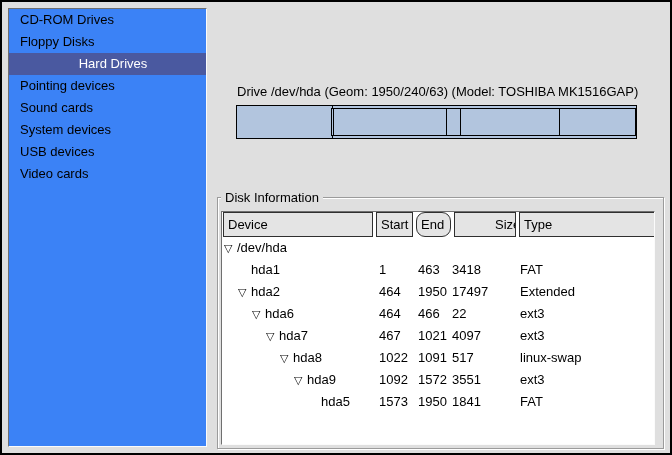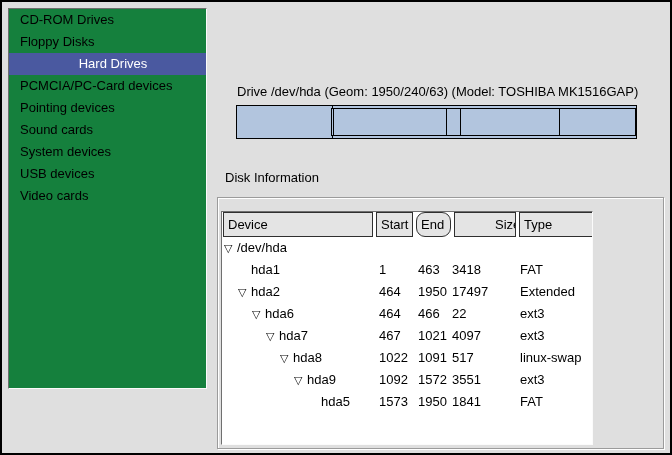--- a/index.html
+++ b/index.html
@@ -4,22 +4,22 @@
 <style>
   html,body{margin:0;padding:0;background:#fff;}
   .window{
     position:relative;width:672px;height:455px;box-sizing:border-box;
     background:var(--win-bg,#dfdfdf);border:2px solid #000;
     font-family:"Liberation Sans",sans-serif;font-size:13px;color:#000;
     overflow:hidden;
   }
   
   .sidebar{
-    position:absolute;left:6px;top:6px;width:199px;height:381px;box-sizing:border-box;
-    background:#15803d;border:1px solid;border-color:#6f6f6f #fbfbfb #fbfbfb #6f6f6f;
+    position:absolute;left:6px;top:6px;width:199px;height:439px;box-sizing:border-box;
+    background:#3b82f6;border:1px solid;border-color:#6f6f6f #fbfbfb #fbfbfb #6f6f6f;
     overflow:hidden;
   }
   .side-item{height:22px;line-height:22px;padding-left:11px;white-space:nowrap;cursor:default;}
   .side-item.selected{background:var(--sel-bg,#4a59a0);color:#fff;text-align:center;}
   
   .drive-title{position:absolute;left:235px;top:82px;white-space:nowrap;}
   .pbar{
     position:absolute;left:234px;top:103px;width:401px;height:34px;box-sizing:border-box;
     background:var(--part-fill,#b2c5de);border:1px solid #000;
   }
@@ -29,26 +29,26 @@
     background:var(--part-fill,#b2c5de);border:1px solid #000;
   }
   .pbar .ext .vdiv{position:absolute;top:0;bottom:0;width:1px;background:#000;}
   
   .groupbox{
     position:absolute;left:215px;top:195px;width:447px;height:252px;box-sizing:border-box;
     border:1px solid #9b9b9b;
     box-shadow:inset 1px 1px 0 #ffffff, 1px 1px 0 #ffffff;
   }
   .group-label{
-    position:absolute;left:219px;top:168px;background:var(--win-bg,#dfdfdf);
+    position:absolute;left:219px;top:188px;background:var(--win-bg,#dfdfdf);
     padding:0 4px;z-index:2;white-space:nowrap;text-align:center;
   }
   
   .dtable{
-    position:absolute;left:219px;top:209px;width:372px;height:234px;box-sizing:border-box;
+    position:absolute;left:219px;top:209px;width:434px;height:234px;box-sizing:border-box;
     background:#fff;border:1px solid;border-color:#6f6f6f #fbfbfb #fbfbfb #6f6f6f;
     overflow:hidden;
   }
   .thead{position:relative;height:25px;background:#fff;}
   .hcell{
     position:absolute;top:0;height:25px;line-height:23px;box-sizing:border-box;
     background:#e4e4e4;border:1px solid #2f2f2f;padding-left:4px;
     white-space:nowrap;overflow:hidden;cursor:default;
   }
   .c0{left:1px;width:150px;} .c1{left:154px;width:37px;} .c2{left:194px;width:35px;border-radius:9px;}
@@ -66,21 +66,20 @@
 </style>
 </head>
 <body>
 
 <div class="window" style="--win-bg: #dfdfdf; --sel-bg: #4a59a0; --part-fill: #b2c5de;">
 
   <div class="sidebar" id="sidebar">
       <div class="side-item">CD-ROM Drives</div>
       <div class="side-item">Floppy Disks</div>
       <div class="side-item selected">Hard Drives</div>
-      <div class="side-item">PCMCIA/PC-Card devices</div>
       <div class="side-item">Pointing devices</div>
       <div class="side-item">Sound cards</div>
       <div class="side-item">System devices</div>
       <div class="side-item">USB devices</div>
       <div class="side-item">Video cards</div>
     </div>
 
   <div class="drive-title">Drive /dev/hda (Geom: 1950/240/63) (Model: TOSHIBA MK1516GAP)</div>
 
   <div class="pbar" id="pbar">

